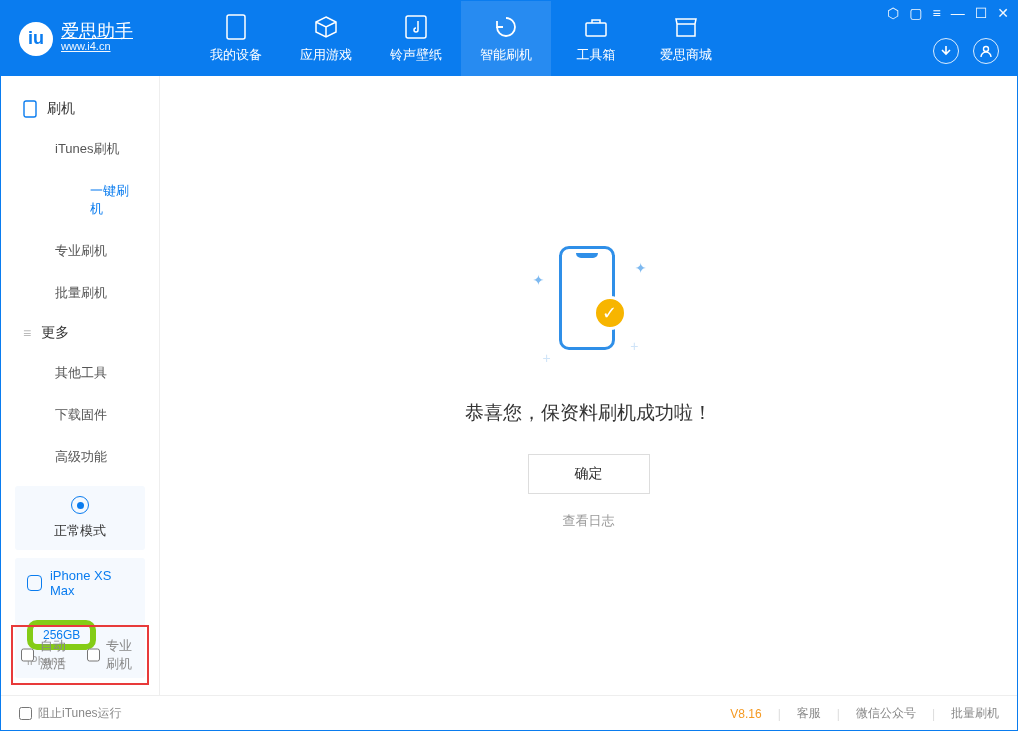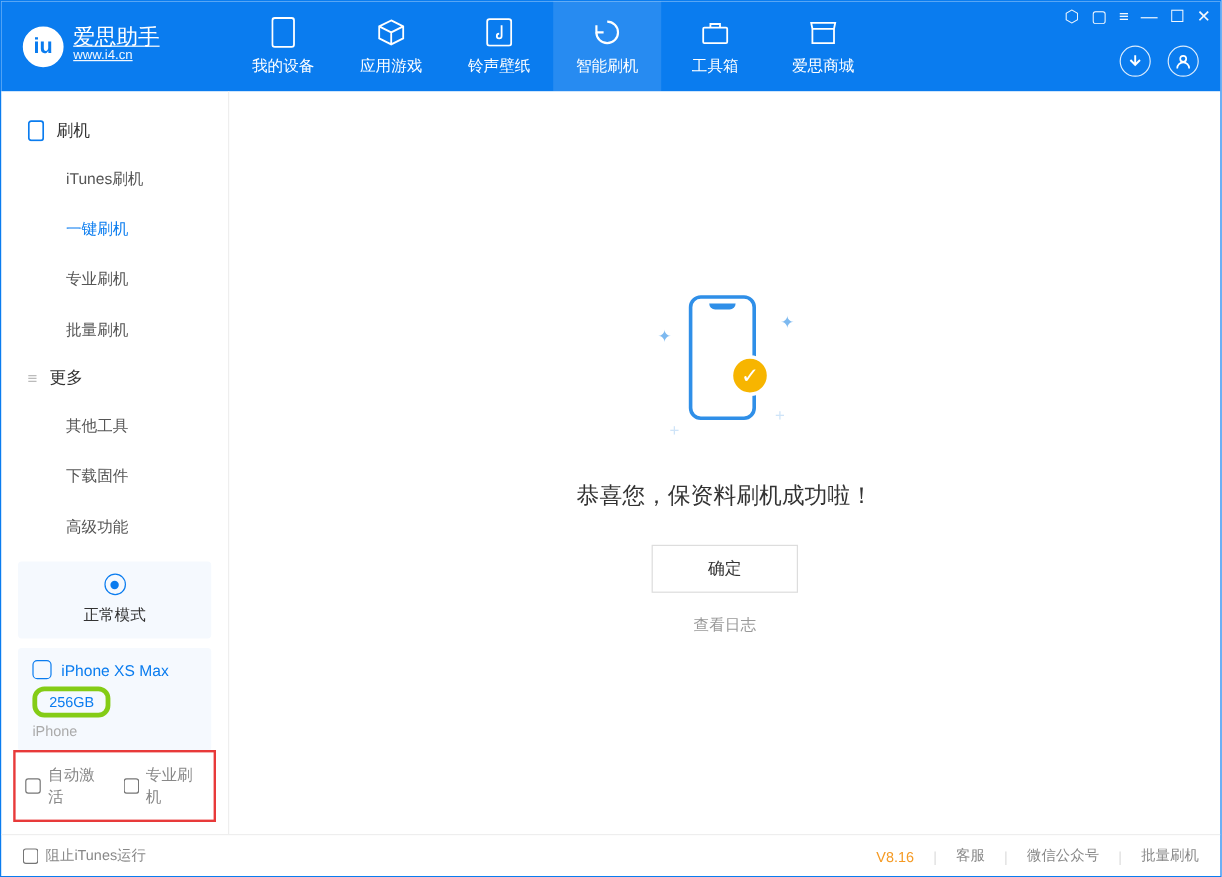--- a/index.html
+++ b/index.html
@@ -16,32 +16,32 @@
 .nav-tab { width: 90px; height: 100%; color: #fff; display: flex; flex-direction: column; align-items: center; justify-content: center; font-size: 13px; cursor: pointer; }
 .nav-tab.active { background: rgba(255,255,255,0.12); }
 .nav-tab .tab-icon { width: 26px; height: 26px; margin-bottom: 6px; display: flex; align-items: center; justify-content: center; }
 
 .window-controls-top { position: absolute; top: 4px; right: 8px; display: flex; gap: 10px; }
 .window-controls-top span { color: #fff; font-size: 14px; cursor: pointer; opacity: .95; }
 .header-right { position: absolute; right: 18px; bottom: 12px; display: flex; gap: 14px; }
 .header-right span { width: 26px; height: 26px; border: 1.5px solid rgba(255,255,255,.85); border-radius: 50%; display: flex; align-items: center; justify-content: center; color: #fff; cursor: pointer; }
 
 .body-area { display: flex; height: 619px; }
-.sidebar { width: 190px; border-right: 1px solid #eee; padding-top: 14px; position: relative; }
+.sidebar { width: 159px; border-right: 1px solid #eee; padding-top: 14px; position: relative; }
 .side-group-title { display: flex; align-items: center; gap: 10px; padding: 10px 22px; color: #333; font-size: 14px; font-weight: 500; }
 .side-item { padding: 12px 20px 12px 54px; font-size: 13px; color: #555; cursor: pointer; }
-.side-item.active { color: #0a7cef; }
+.side-item.active { color: #0a7cef; margin-left: 35px; }
 
 .mode-box, .device-box { margin: 8px 14px; background: #f5f9fe; border-radius: 3px; padding: 10px 12px; font-size: 13px; color: #333; flex-direction: column; }
 .mode-box { display: flex; align-items: center; gap: 8px; }
 .mode-dot { width: 18px; height: 18px; border: 1.5px solid #0a7cef; border-radius: 50%; display:flex; align-items:center; justify-content:center; }
 .mode-dot::after{ content:''; width:7px; height:7px; background:#0a7cef; border-radius:50%; }
 .device-box .dev-name { color: #0a7cef; font-weight: 500; display:flex; align-items:center; gap:8px; }
 .device-box .dev-icon{ width:16px; height:16px; border:1.5px solid #0a7cef; border-radius:4px; display:inline-block;}
-.device-box .capacity { display: inline-block; margin-top: 6px; padding: 2px 10px; border: 4px solid #84cc16; border-radius: 10px; color: #0a7cef; font-size: 12px; }
+.device-box .capacity { display: inline-block; margin-top: 22px; padding: 2px 10px; border: 6px solid #84cc16; border-radius: 10px; color: #0a7cef; font-size: 12px; }
 .device-box .dev-type { color: #aaa; font-size: 12px; margin-top: 4px; }
 
 .opt-row { position: absolute; left: 10px; right: 10px; bottom: 10px; border: 2px solid #e83a3a; padding: 10px 8px; display: flex; gap: 14px; }
 .opt-row label { display: flex; align-items: center; gap: 6px; font-size: 13px; color: #888; cursor: pointer; }
 .opt-row input { width: 14px; height: 14px; }
 
 .main { flex: 1; position: relative; display: flex; flex-direction: column; align-items: center; justify-content: center; }
 .phone-illus { position: relative; width: 120px; height: 130px; margin-bottom: 28px; }
 .phone-body { position: absolute; left: 30px; top: 4px; width: 56px; height: 104px; border: 3px solid #2f8fe8; border-radius: 10px; }
 .phone-body::before { content:''; position:absolute; top:4px; left:50%; transform:translateX(-50%); width:22px; height:5px; background:#2f8fe8; border-radius:0 0 5px 5px; }

